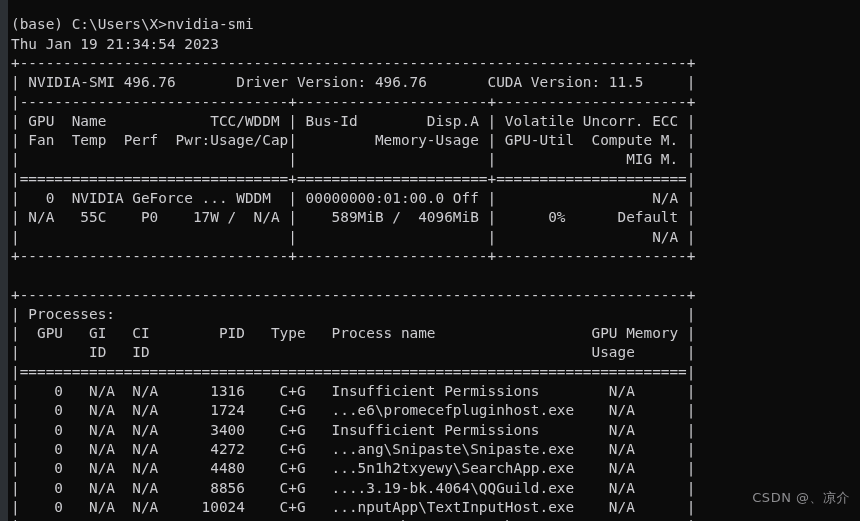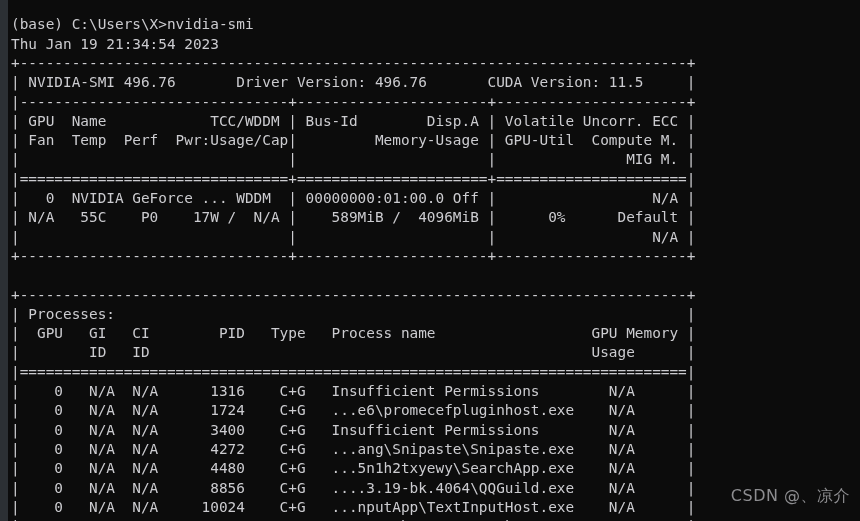--- a/index.html
+++ b/index.html
@@ -44,21 +44,21 @@
     white-space: pre;
     font-weight: normal;
     -webkit-font-smoothing: none;
   }
   #watermark {
     position: absolute;
     right: 10px;
     bottom: 14px;
     color: #8d8d90;
     font-family: "DejaVu Sans", "Liberation Sans", sans-serif;
-    font-size: 16px;
+    font-size: 13px;
     letter-spacing: 0.5px;
     white-space: nowrap;
   }
 </style>
 </head>
 <body>
 
 <div id="terminal">
 
   <div id="scroll-strip"></div>

